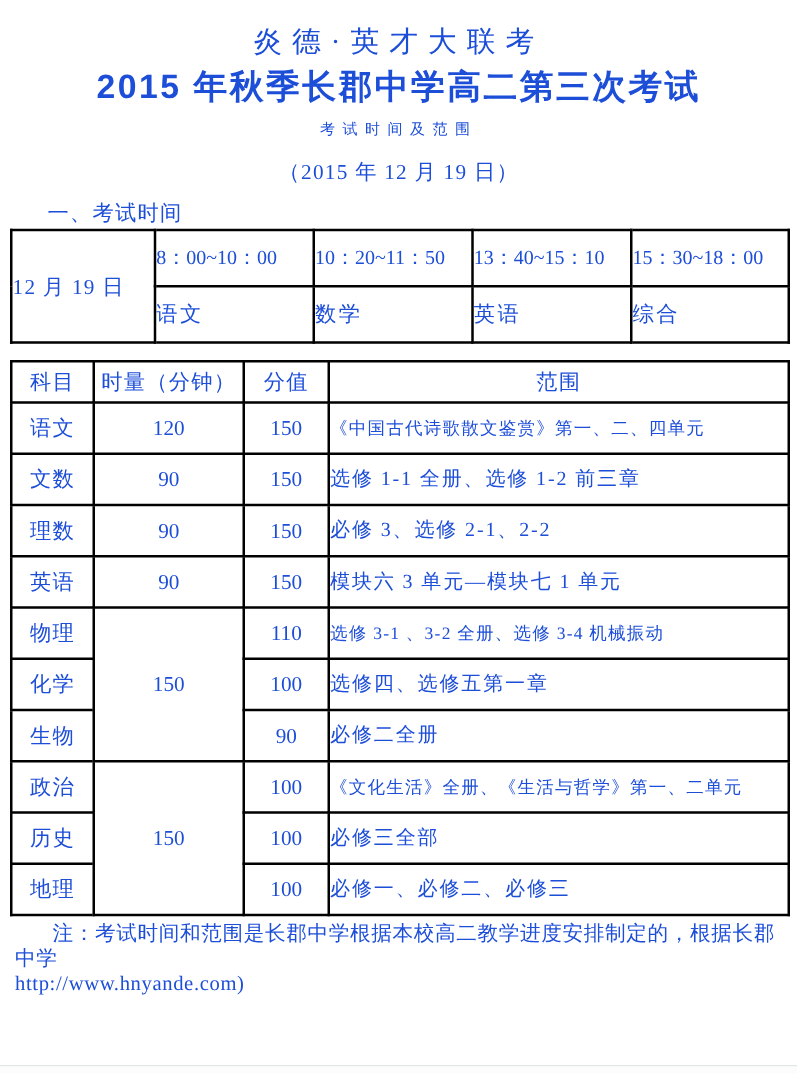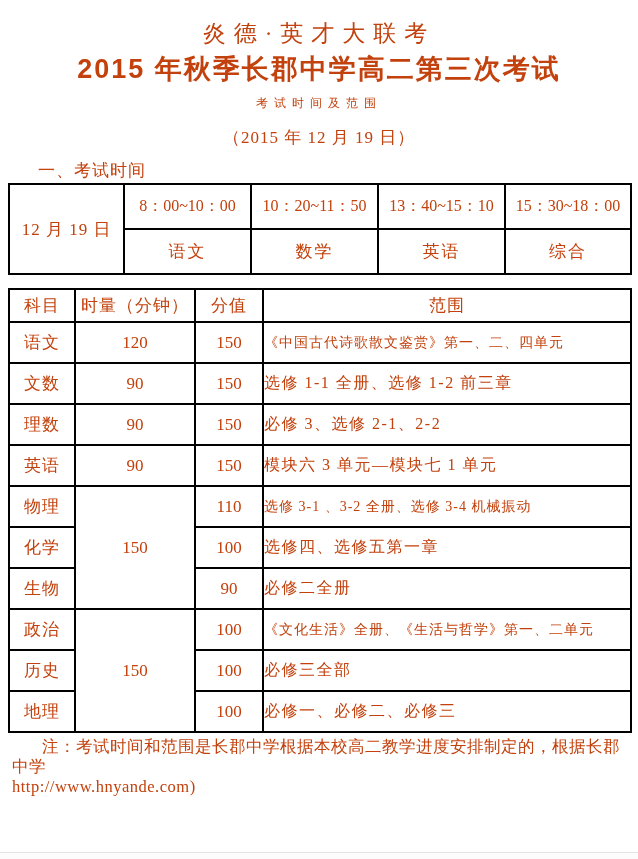--- a/index.html
+++ b/index.html
@@ -1,21 +1,21 @@
 <!DOCTYPE html>
 <html lang="zh"><head>
 <meta charset="utf-8">
 <style>
   html, body { margin: 0; padding: 0; background: #ffffff; }
   .page {
     position: relative;
     width: 638px;
     height: 859px;
     background: #ffffff;
-    color: #c2410c;
+    color: #1d4ed8;
     font-family: "Liberation Serif", serif;
     overflow: hidden;
   }
   
   .brand {
     padding-top: 21px;
     text-align: center;
     font-size: 23px;
     line-height: 26px;
     letter-spacing: 8px;
@@ -59,21 +59,21 @@
     margin-left: 8px;
   }
   td {
     border: 2px solid #000000;
     vertical-align: middle;
     padding: 0;
     overflow: hidden;
     white-space: nowrap;
   }
   .t1 { margin-top: 1px; }
-  .t1 td { text-align: center; }
+  .t1 td { }
   .t1 .date-cell { font-size: 17px; letter-spacing: 1px; }
   .t1 .time-cell { height: 43px; font-size: 16px; }
   .t1 .subject-cell { height: 43px; font-size: 17px; letter-spacing: 2px; }
   .t2 { margin-top: 13px; }
   .t2 .hdr td { height: 31px; text-align: center; font-size: 17px; letter-spacing: 1px; }
   .t2 tr.r { height: 41px; }
   .t2 .sub { text-align: center; font-size: 17px; letter-spacing: 1px; }
   .t2 .num { text-align: center; font-size: 17px; }
   .t2 .rng {
     text-align: left;

